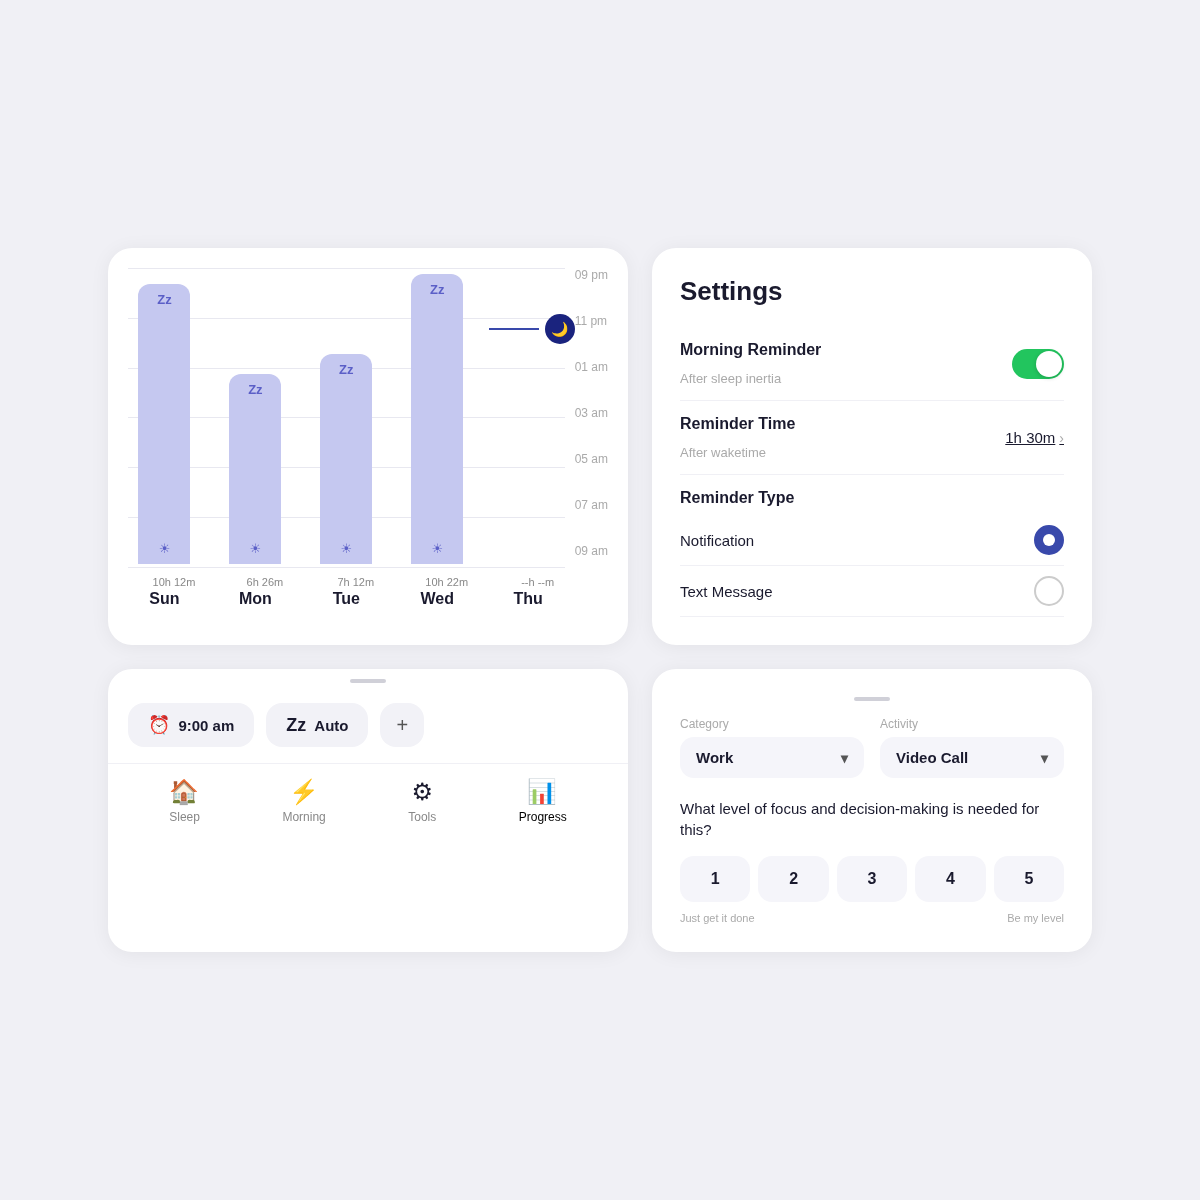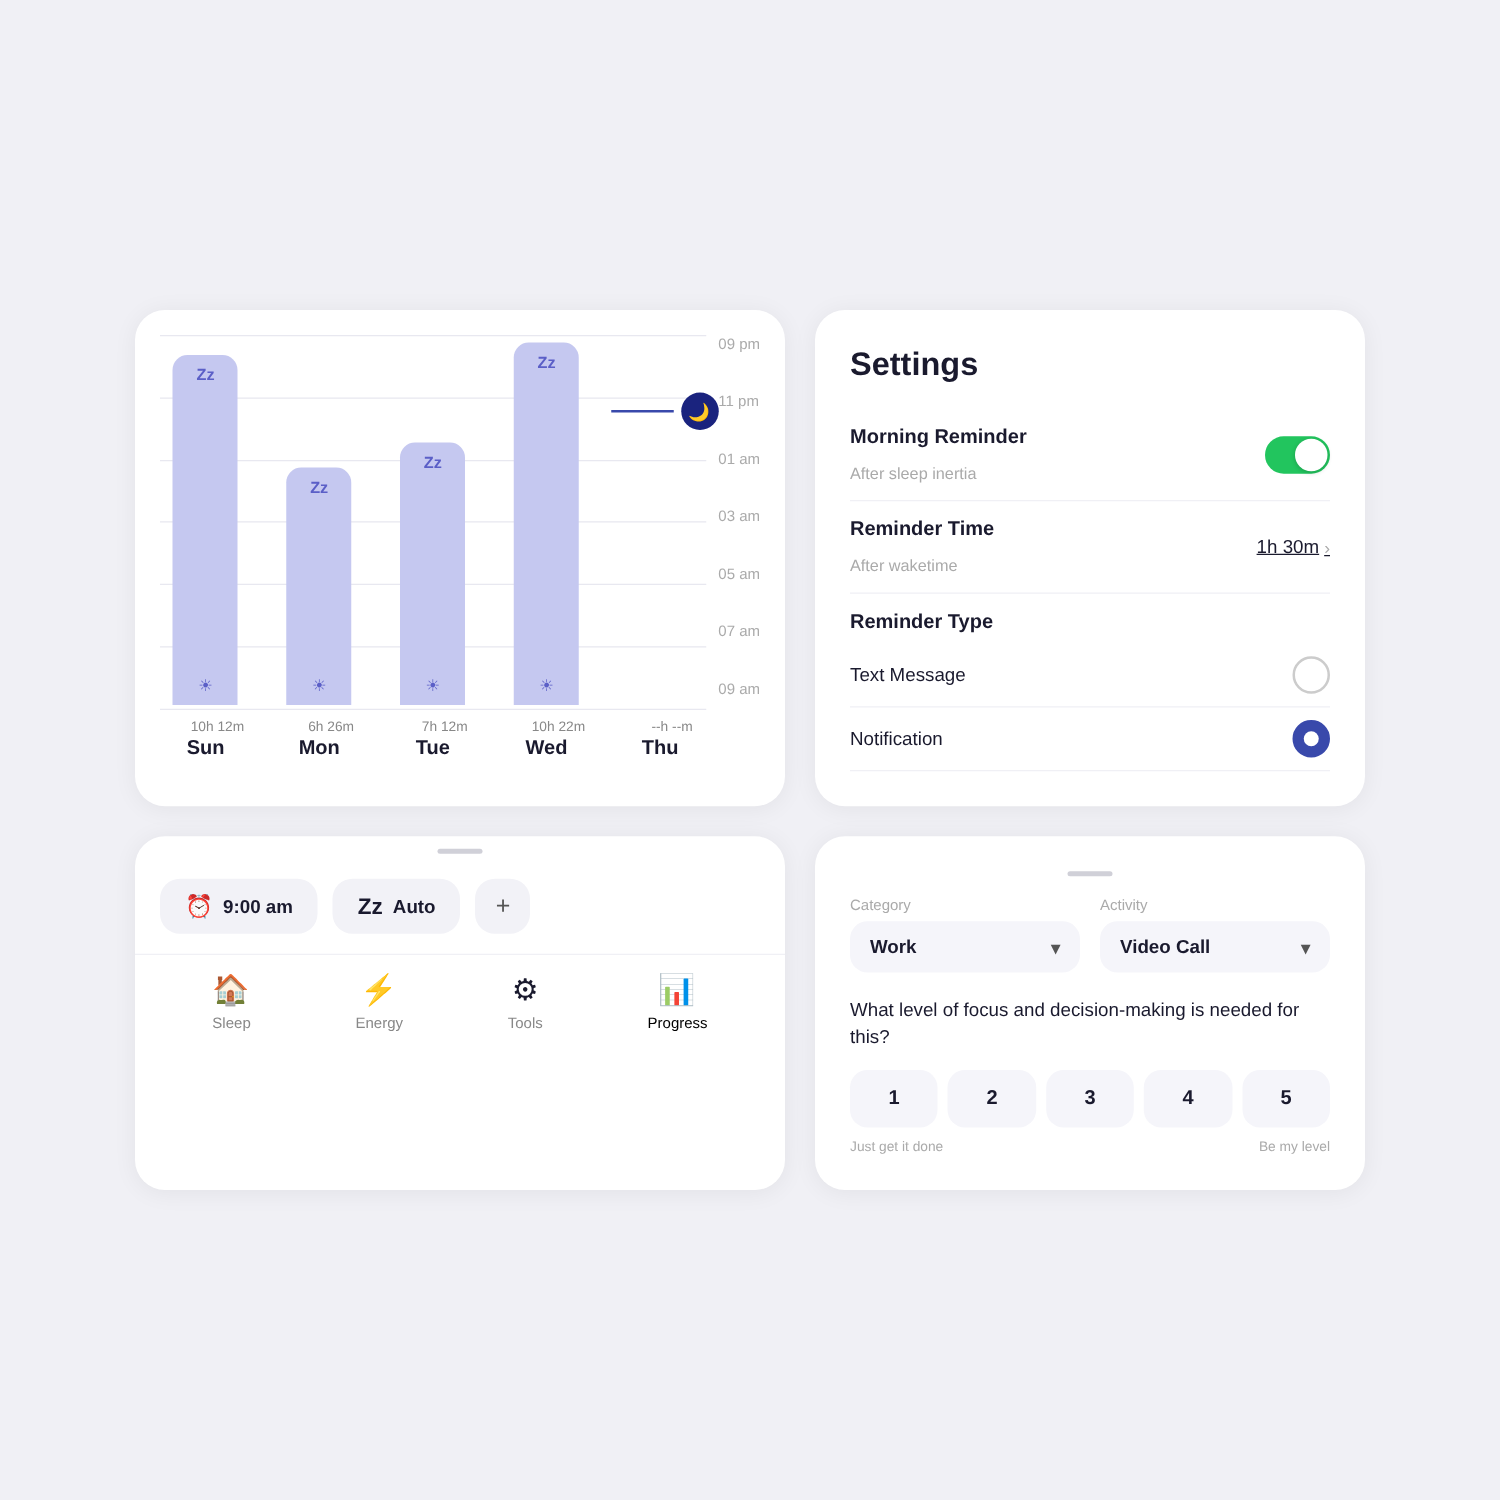--- a/index.html
+++ b/index.html
@@ -504,28 +504,28 @@
       </div>
       <div class="settings-value">
         <span>1h 30m</span>
         <span class="chevron-right">›</span>
       </div>
     </div>
 
     <div>
       <div class="section-heading">Reminder Type</div>
       <div class="radio-row">
-        <span class="radio-label">Text Message</span>
-        <div class="radio-outer empty"></div>
-      </div>
-      <div class="radio-row">
         <span class="radio-label">Notification</span>
         <div class="radio-outer selected">
           <div class="radio-inner"></div>
         </div>
+      </div>
+      <div class="radio-row">
+        <span class="radio-label">Text Message</span>
+        <div class="radio-outer empty"></div>
       </div>
     </div>
   </div>
 
   <div class="card nav-card">
     <div class="drag-handle"></div>
     <div class="nav-top">
       <div class="nav-pill">
         <span class="nav-pill-icon">⏰</span>
         <span>9:00 am</span>
@@ -536,21 +536,21 @@
       </div>
       <div class="nav-pill-plus">+</div>
     </div>
     <div class="nav-items">
       <div class="nav-item">
         <span class="nav-item-icon">🏠</span>
         <span class="nav-item-label">Sleep</span>
       </div>
       <div class="nav-item">
         <span class="nav-item-icon">⚡</span>
-        <span class="nav-item-label">Energy</span>
+        <span class="nav-item-label">Morning</span>
       </div>
       <div class="nav-item">
         <span class="nav-item-icon">⚙</span>
         <span class="nav-item-label">Tools</span>
       </div>
       <div class="nav-item">
         <span class="nav-item-icon active" style="color:#3949ab;">📊</span>
         <span class="nav-item-label active" style="color:#000000;">Progress</span>
       </div>
     </div>

